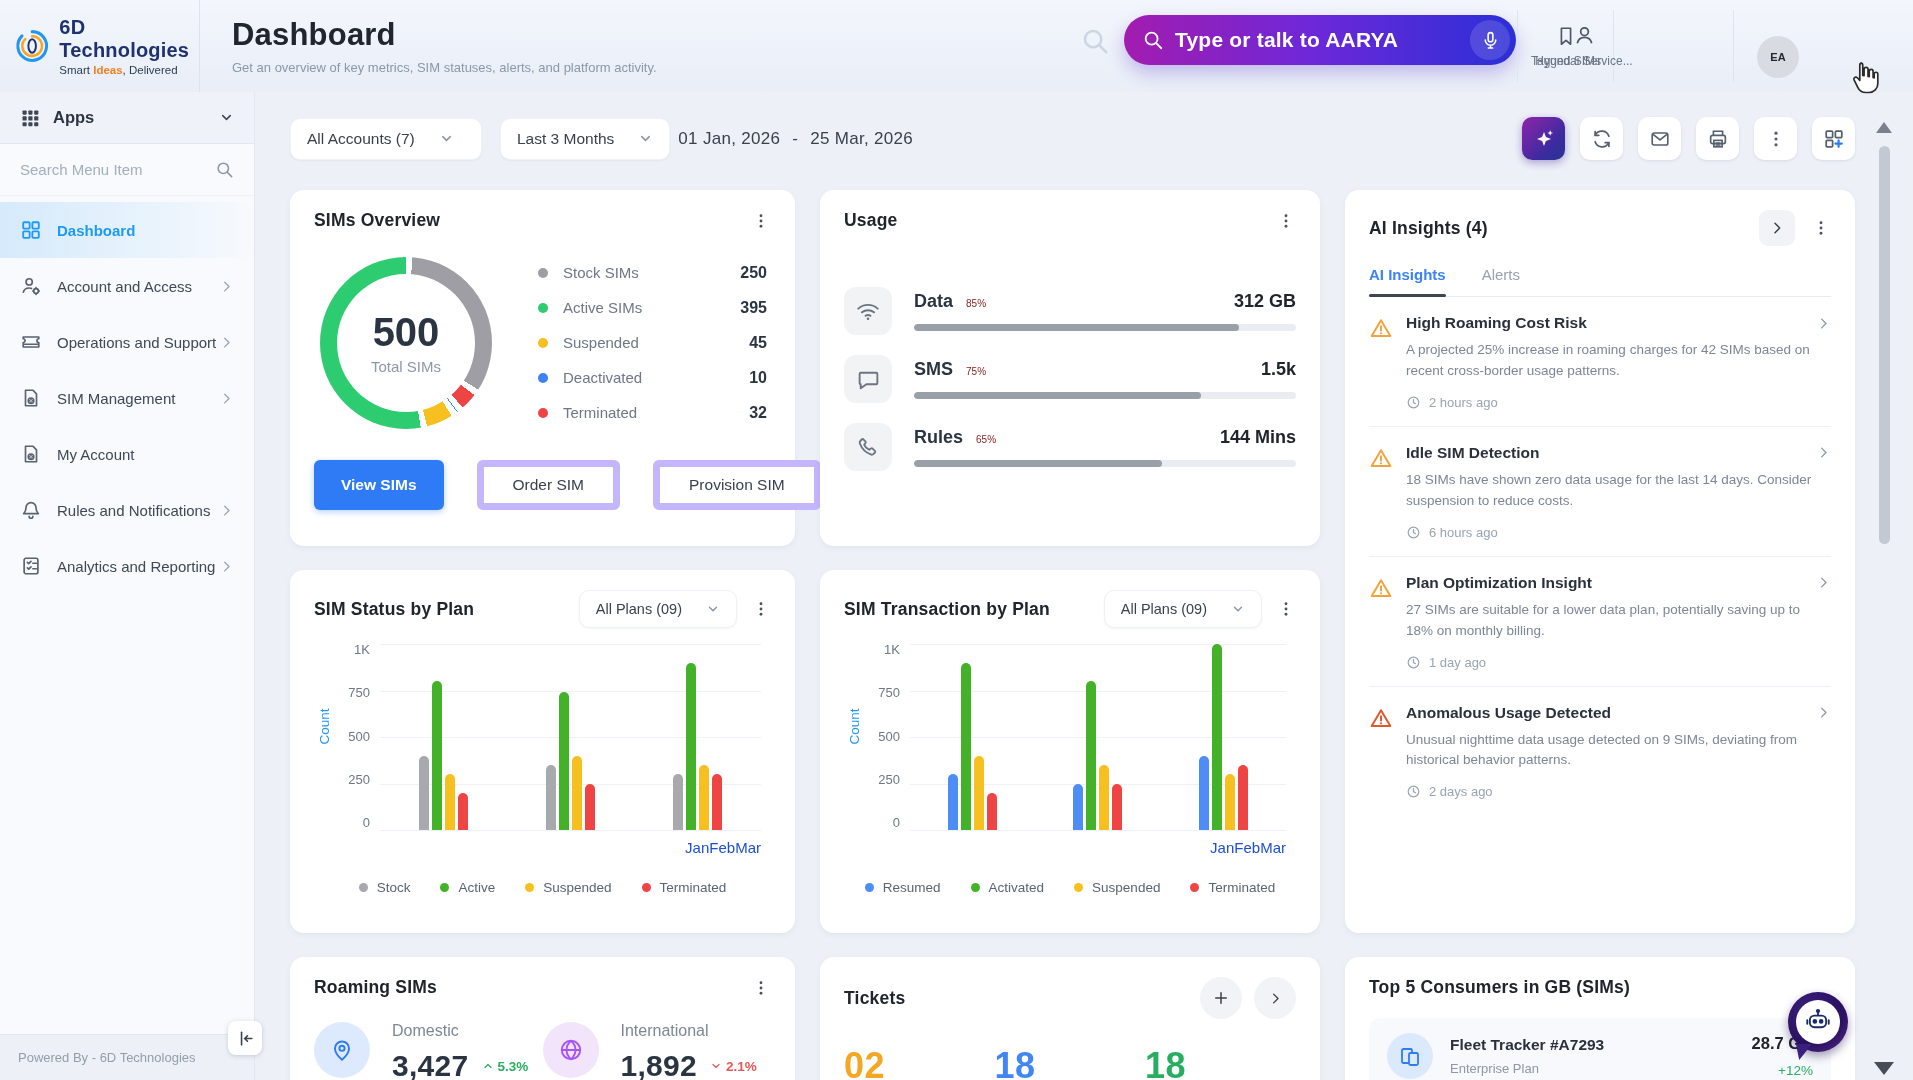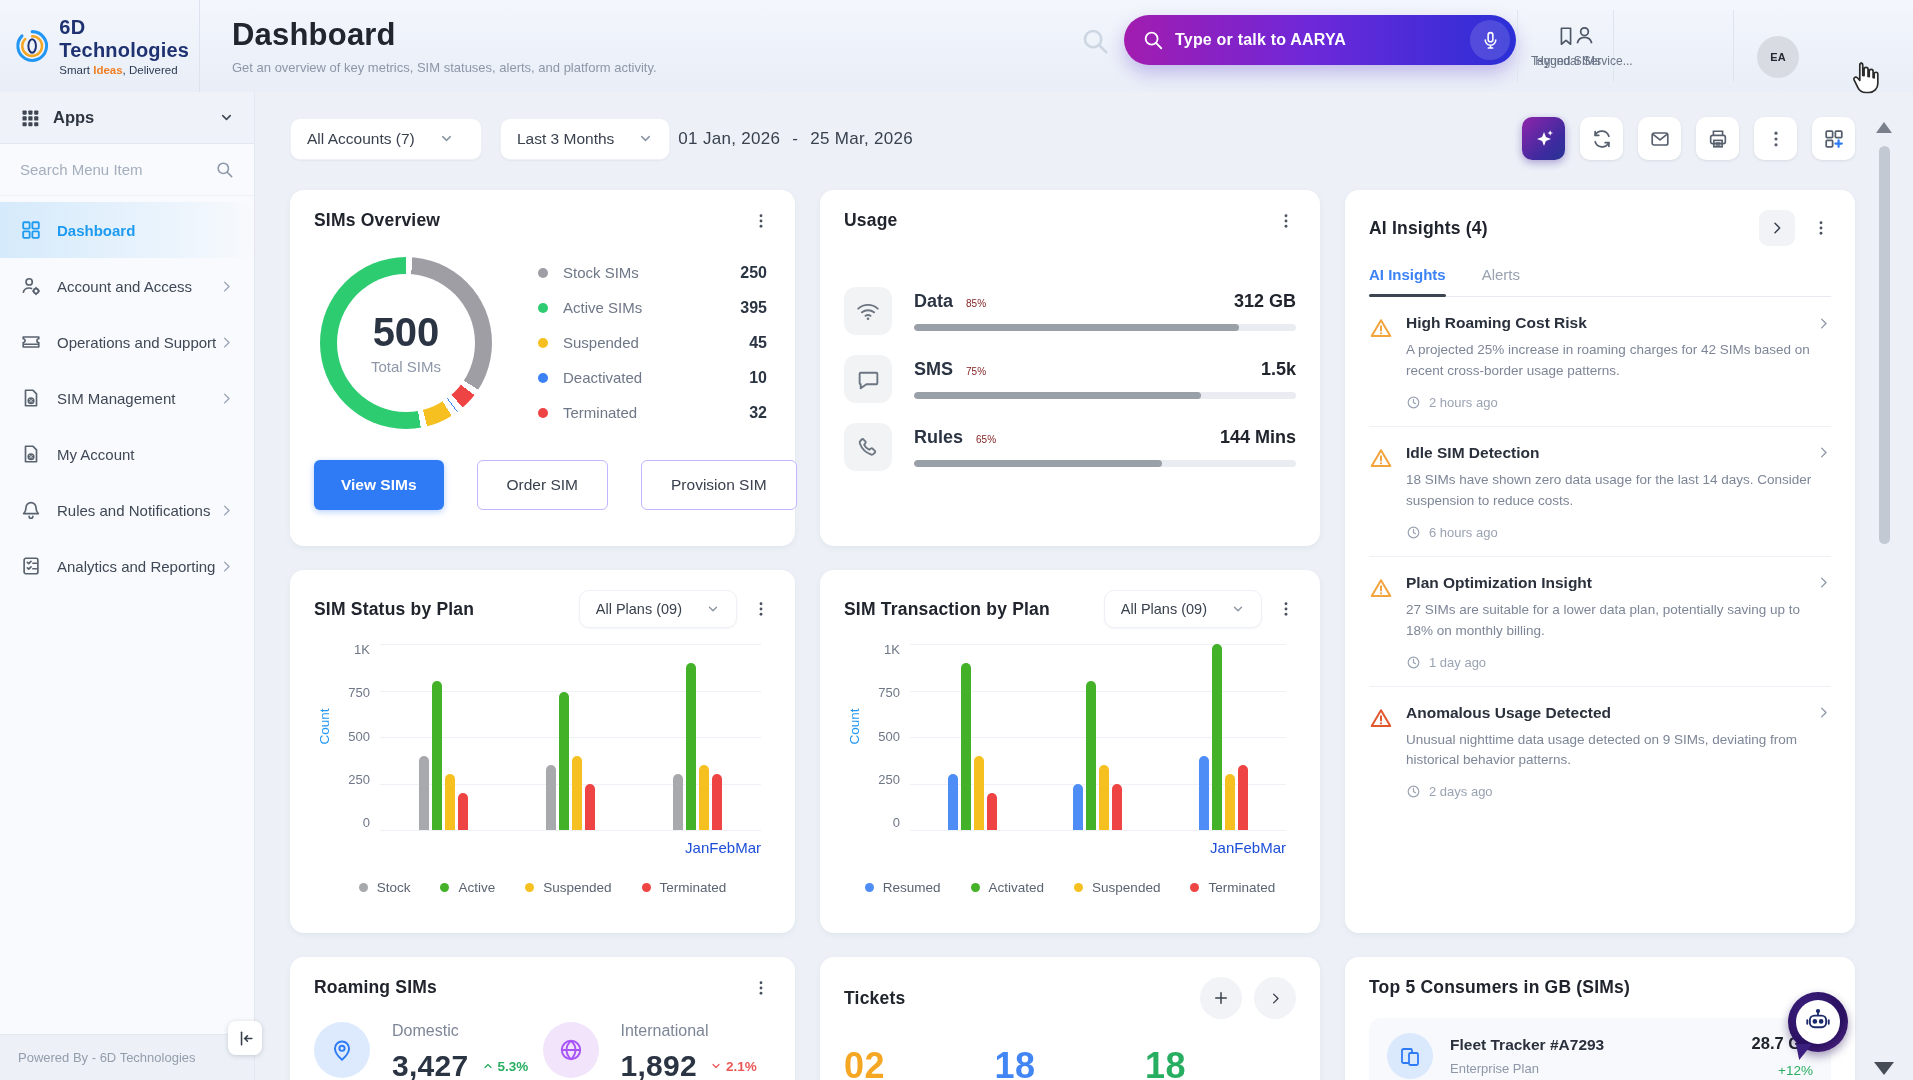--- a/index.html
+++ b/index.html
@@ -16,21 +16,21 @@
   .brand-name{font-size:20px;font-weight:bold;color:#1e3272;letter-spacing:.2px}
   .brand-tag{font-size:11.5px;color:#2b3a52;margin-top:2px}
   .brand-tag .ideas{color:#f07f23;font-weight:bold}
   .title-block{margin-left:32px}
   .page-title{font-size:31px;font-weight:800;color:#21252d;letter-spacing:.2px}
   .page-subtitle{font-size:13px;color:#8d97a8;margin-top:7px}
   .ghost-search{position:absolute;left:1080px;top:26px;color:#ccd6e2}
   .aarya{position:absolute;left:1124px;top:15px;width:392px;height:50px;border-radius:26px;
     background:linear-gradient(90deg,#a21caf 0%,#6d28d9 48%,#2b2fd6 100%);
     display:flex;align-items:center;color:#fff;padding:0 6px 0 18px;box-shadow:0 8px 18px rgba(80,40,200,.28);cursor:pointer}
-  .aarya-ph{font-size:16px;font-weight:bold;margin-left:11px;flex:1;letter-spacing:.2px}
+  .aarya-ph{font-size:21px;font-weight:bold;margin-left:11px;flex:1;letter-spacing:.2px}
   .mic-btn{width:40px;height:40px;border-radius:50%;background:rgba(255,255,255,.14);
     display:flex;align-items:center;justify-content:center;color:#fff}
   .hdr-div{position:absolute;top:10px;height:72px;border-left:1px solid #dfe5ee}
   .hdr-item{position:absolute;top:0;height:92px;display:flex;flex-direction:column;align-items:center;justify-content:center;color:#4c5665;cursor:pointer}
   .hdr-item .lbl{font-size:12px;color:#6a7587;margin-top:7px;white-space:nowrap}
   .avatar{position:absolute;left:1757px;top:36px;width:42px;height:42px;border-radius:50%;background:#d8dce2;
     display:flex;align-items:center;justify-content:center;font-size:11px;font-weight:bold;color:#23272f;cursor:pointer}
 
   
   .sidebar{position:absolute;top:92px;left:0;width:255px;height:988px;background:#f8fafd;border-right:1px solid #e3e8f0;z-index:5}
@@ -79,21 +79,21 @@
   .donut-total{font-size:40px;font-weight:bold;color:#2b3443}
   .donut-sub{font-size:15px;color:#8d97a8;margin-top:3px}
   .so-legend{flex:1;margin-left:46px;margin-right:4px}
   .leg-row{display:flex;align-items:center;height:35px}
   .leg-dot{width:10px;height:10px;border-radius:50%;margin-right:15px;flex:none}
   .leg-label{font-size:15px;color:#6e7787}
   .leg-val{margin-left:auto;font-size:16px;font-weight:bold;color:#2b3443}
   .so-actions{display:flex;gap:33px;margin-top:30px}
   .btn{height:50px;border-radius:6px;display:flex;align-items:center;font-size:15.5px;cursor:pointer;white-space:nowrap}
   .btn-primary{background:#2f7bf5;color:#fff;font-weight:bold;padding:0 27px;box-shadow:0 2px 6px rgba(47,123,245,.35)}
-  .btn-ghost{background:#fff;border:1px solid #c4b5fd;color:#39414e;padding:0 29px}
+  .btn-ghost{background:#fff;border:7px solid #c4b5fd;color:#39414e;padding:0 29px}
 
   
   .usage-rows{margin-top:56px;display:flex;flex-direction:column;gap:20px}
   .u-row{display:flex;align-items:center}
   .u-icon{width:48px;height:48px;border-radius:12px;background:#f2f3f5;display:flex;align-items:center;justify-content:center;color:#6c7582;flex:none}
   .u-main{flex:1;margin-left:22px}
   .u-top{display:flex;align-items:baseline}
   .u-name{font-size:18px;color:#2b3443;font-weight:600}
   .u-pct{font-size:10px;color:#7f1d1d;margin-left:13px}
   .u-val{margin-left:auto;font-size:18px;font-weight:bold;color:#20242c}

